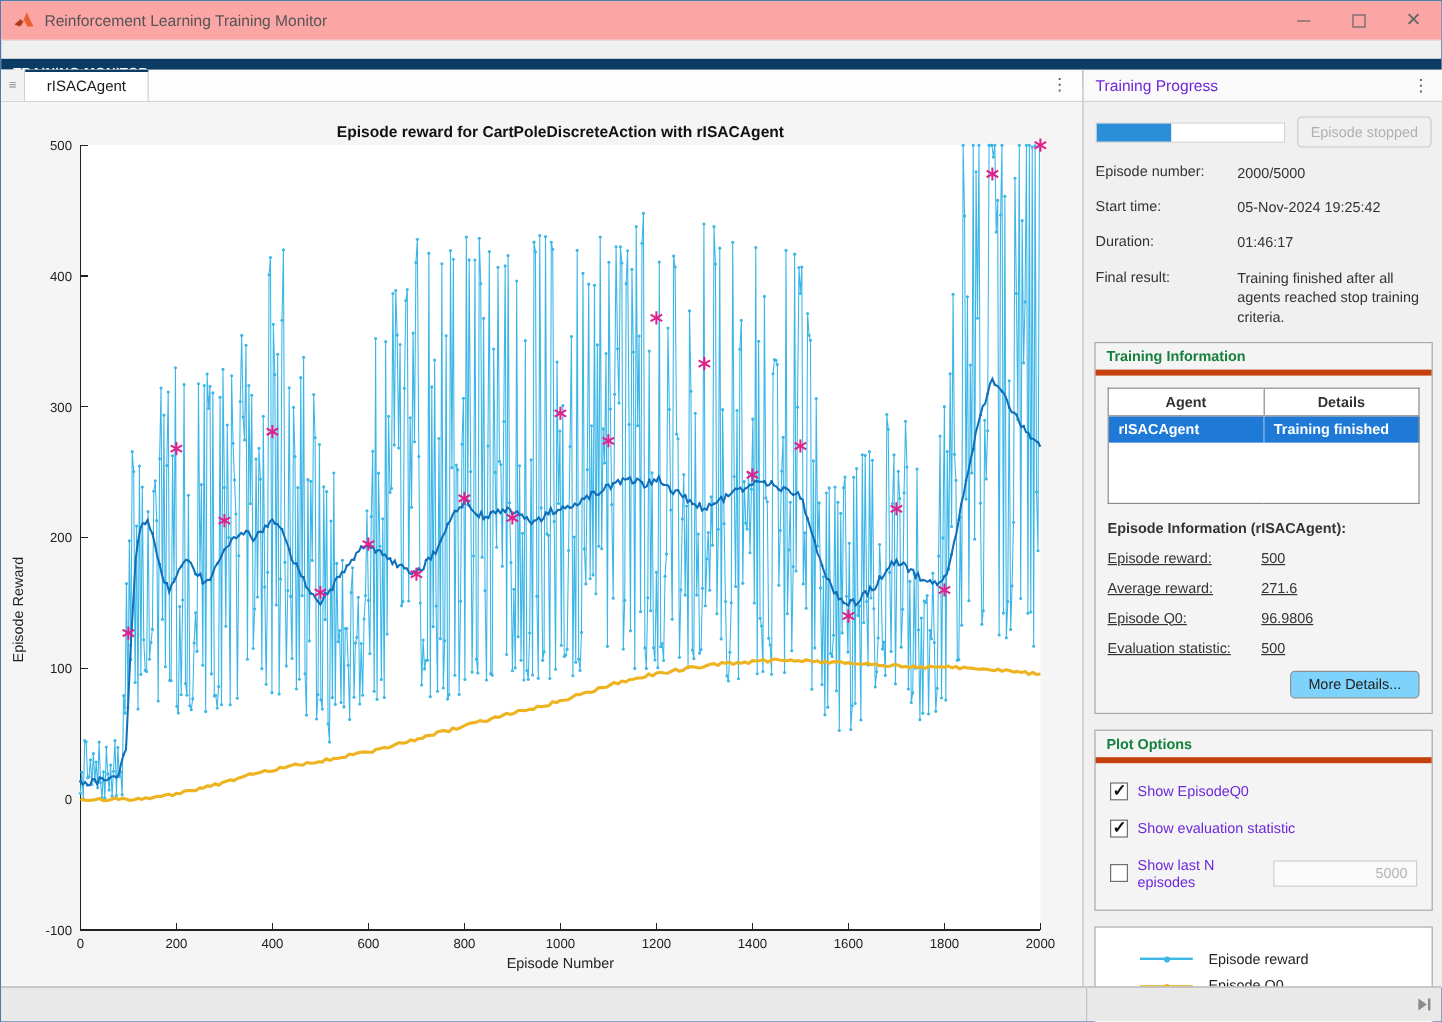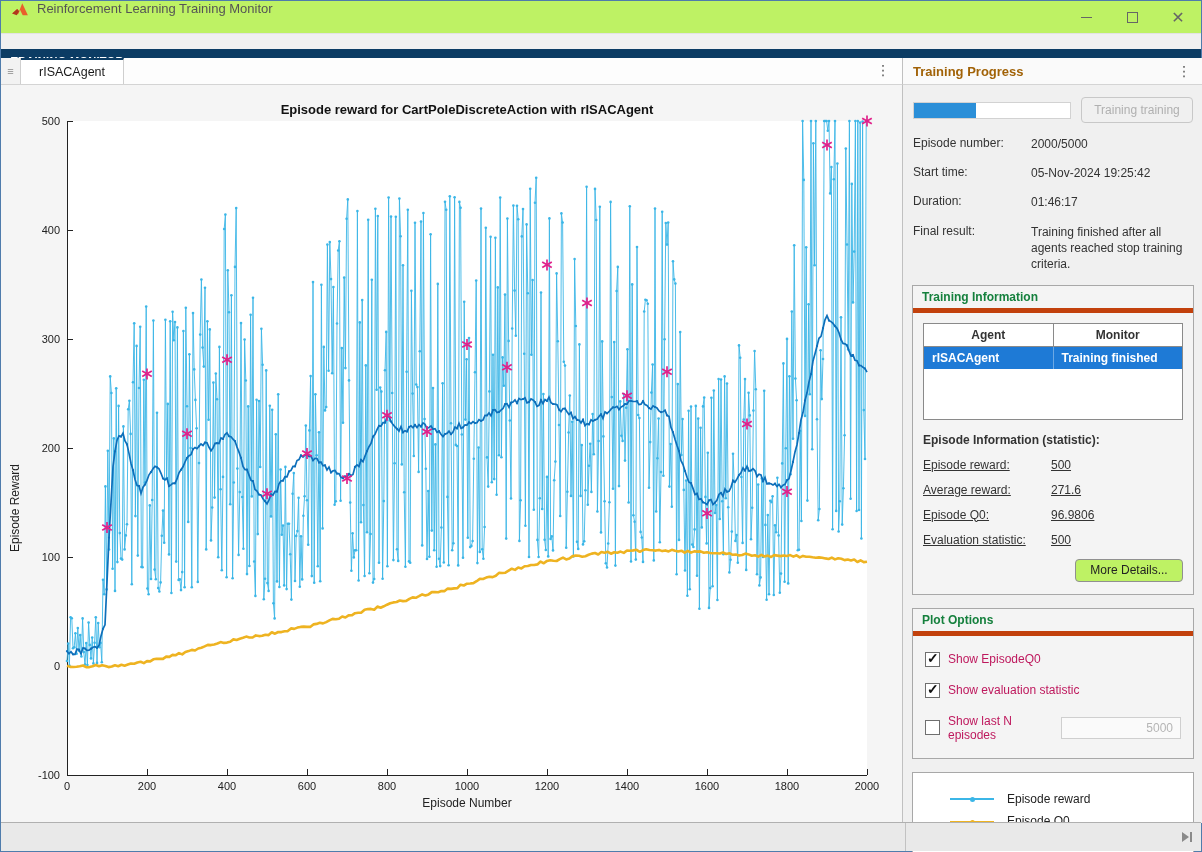--- a/index.html
+++ b/index.html
@@ -3,21 +3,21 @@
 <meta charset="utf-8">
 <style>
   * { box-sizing: border-box; margin: 0; padding: 0; }
   html,body { width:1202px; height:852px; overflow:hidden;
     font-family:"Liberation Sans", sans-serif; background:#f0f0f0; }
   #window { position:relative; width:1202px; height:852px;
     border:1px solid #4f7cac; background:#f0f0f0; }
 
   
   #titlebar { position:absolute; left:0; top:0; width:100%; height:33px;
-    background:#bef264; border-bottom:1px solid #e3e3e3; display:flex; }
+    background:#fca5a5; border-bottom:1px solid #e3e3e3; display:flex; align-items:center; }
   #titlebar .logo { margin:0 8px 0 10px; width:18px; height:18px; }
   #titlebar .ttl { font-size:13px; color:#555; }
   #winbtns { position:absolute; right:0; top:0; height:33px; display:flex; }
   .winbtn { width:46px; height:33px; display:flex; align-items:center; justify-content:center;
     color:#666; font-size:14px; }
   .winbtn .mini { display:block; width:11px; height:1px; background:#666; }
   .winbtn .maxi { display:block; width:11px; height:11px; border:1px solid #666; }
   .winbtn .clos { font-size:16px; line-height:1; }
 
   
@@ -30,21 +30,21 @@
     background:#fdfdfd; border-bottom:1px solid #d4d4d4; display:flex; }
   #grip { width:20px; height:100%; background:#f2f2f2; border-right:1px solid #cfcfcf;
     display:flex; align-items:center; justify-content:center; color:#8a8a8a; font-size:11px; }
   .tab { height:100%; padding:0 18px; background:#fff; border-right:1px solid #cfcfcf;
     border-top:2px solid #0c3c64; display:flex; align-items:center;
     font-size:12.5px; color:#1a1a1a; }
   .kebab { position:absolute; right:12px; top:5px; color:#555; font-size:14px; line-height:1; }
   #panelheader { position:absolute; left:901px; top:57px; width:301px; height:27px;
     background:#fafafa; border-bottom:1px solid #d4d4d4; border-left:1px solid #c0c0c0;
     display:flex; align-items:center; }
-  #panelheader .pt { margin-left:10px; font-size:13px; font-weight:700; color:#a16207; }
+  #panelheader .pt { margin-left:10px; font-size:13px; font-weight:400; color:#6d28d9; }
   #panelheader .kebab { top:6px; }
 
   
   #figure { position:absolute; left:0; top:84px; width:901px; height:738px; background:#f5f5f5; }
   #chart { position:absolute; left:0; top:0; }
 
   
   #rpanel { position:absolute; left:901px; top:84px; width:301px; height:738px;
     background:#f0f0f0; border-left:1px solid #c0c0c0; font-size:12px; color:#333; }
   #progressrow { display:flex; align-items:center; margin:12px 10px 4px 10px; }
@@ -67,30 +67,30 @@
   #agenttable th + th, #agenttable td + td { border-left:1px solid #8a8a8a; }
   #agenttable tr.sel td { background:#1e7ad6; color:#fff; font-weight:bold; }
   #agenttable tr.sel td + td { border-left:1px solid rgba(255,255,255,.35); }
   #agenttable td { padding:4px 8px; font-size:12px; }
   #agenttable tr.filler td { height:50px; background:#fff; border-left:none; }
 
   .ep-title { font-weight:bold; margin:13px 0 3px 0; }
   .erow { display:flex; margin-top:11px;text-decoration:underline; }
   .erow .lb { width:128px; flex:none; }
   #moredetails { margin:12px 0 2px auto; display:block; width:108px; height:23px;
-    border:1px solid #909090; border-radius:4px; background:#bef264; color:#222;
+    border:1px solid #909090; border-radius:4px; background:#7dd3fc; color:#222;
     font-size:12px; font-family:"Liberation Sans",sans-serif; }
 
   .opt { display:flex; align-items:center; margin:6px 2px 16px 2px; }
   .opt:last-child { margin-bottom:6px; }
   .cb { width:15px; height:15px; border:1px solid #6f6f6f; background:#fff; flex:none;
     position:relative; margin-right:8px; }
   .cb.on::after { content:"\2713"; position:absolute; left:1px; top:-3px;
     font-size:14px; font-weight:bold; color:#111; }
-  .opt .ol { color:#be185d; }
+  .opt .ol { color:#6d28d9; }
   #nepinput { margin-left:auto; width:120px; height:22px; border:1px solid #cfcfcf;
     background:#fafafa; color:#b5b5b5; font-size:12px; text-align:right; padding-right:7px;
     font-family:"Liberation Sans",sans-serif; }
 
   #legendbox { margin:13px 9px 0 9px; border:1px solid #a8a8a8; background:#fff; padding:12px 6px; }
   .lrow { display:flex; align-items:center; justify-content:center; margin:7px 0; }
   .lswatch { width:46px; flex:none; display:flex; align-items:center; justify-content:center;
     margin-right:12px; position:relative; }
   .leg-line { display:block; width:44px; height:2px; position:relative; }
   .leg-dot { position:absolute; left:20px; top:-1.5px; width:5px; height:5px; border-radius:50%; }
@@ -1056,21 +1056,21 @@
         <line x1="870.8" y1="33.3" x2="861.2" y2="38.8" stroke="#e0218a" stroke-width="1.7"></line>
       </svg>
   </div>
 
   <div id="rpanel">
 
     <div id="progressrow">
       <div id="pbar">
         <div id="pfill" style="width: 40%;"></div>
       </div>
-      <div id="stopbtn">Training training</div>
+      <div id="stopbtn">Episode stopped</div>
     </div>
 
     <div class="frow">
       <span class="lb">Episode number:</span>
       <span class="vl">2000/5000</span>
     </div>
     <div class="frow">
       <span class="lb">Start time:</span>
       <span class="vl">05-Nov-2024 19:25:42</span>
     </div>
@@ -1083,33 +1083,33 @@
       <span class="vl">Training finished after all agents reached stop training criteria.</span>
     </div>
 
     <div class="section">
       <div class="section-h">Training Information</div>
       <div class="section-b">
         <table id="agenttable">
           <tbody>
               <tr>
             <th style="width:50%">Agent</th>
-            <th>Monitor</th>
+            <th>Details</th>
           </tr>
           <tr class="sel">
             <td>rISACAgent</td>
             <td>Training finished</td>
           </tr>
           <tr class="filler">
                 <td colspan="2"></td>
               </tr>
         </tbody>
           </table>
 
-        <div class="ep-title">Episode Information (statistic):</div>
+        <div class="ep-title">Episode Information (rISACAgent):</div>
 
         <div class="erow">
           <span class="lb">Episode reward:</span>
           <span>500</span>
         </div>
         <div class="erow">
           <span class="lb">Average reward:</span>
           <span>271.6</span>
         </div>
         <div class="erow">

